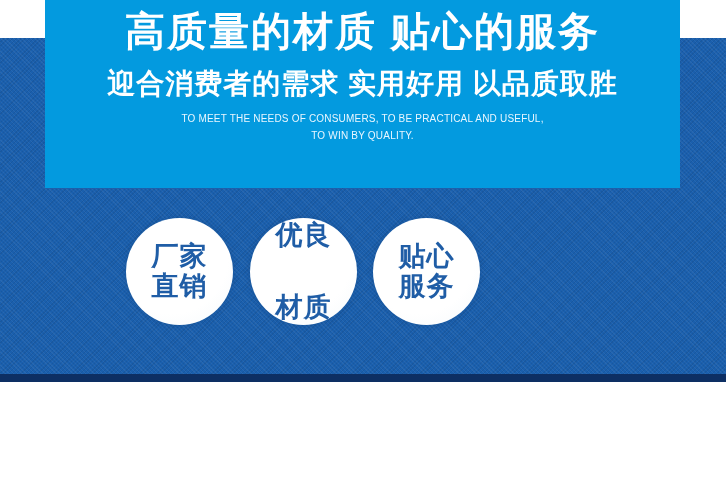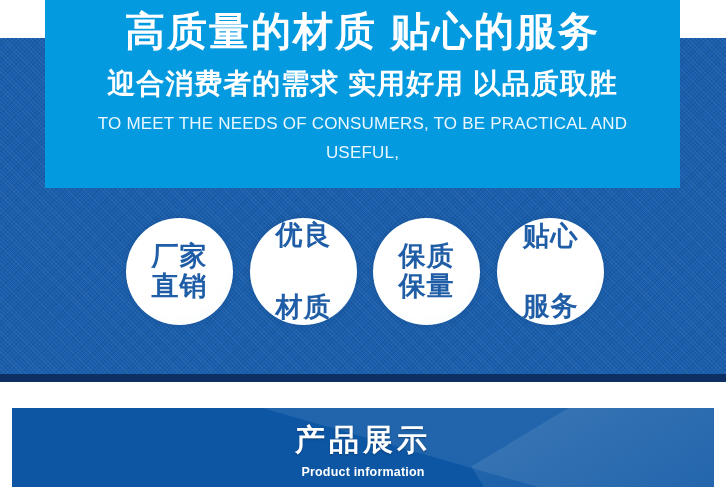--- a/index.html
+++ b/index.html
@@ -93,21 +93,21 @@
     color: #ffffff;
     font-size: 28px;
     font-weight: bold;
     letter-spacing: 1px;
     line-height: 1.35;
     margin: 8px 0 0 0;
     white-space: nowrap;
   }
   .headline-sub-en {
     color: #eaf7ff;
-    font-size: 17px;
+    font-size: 10px;
     font-weight: normal;
     letter-spacing: 0.2px;
     line-height: 1.7;
     margin: 7px auto 0 auto;
     width: 560px;
   }
 
   
   .circles-row {
     position: absolute;
@@ -200,42 +200,33 @@
   <div class="texture-field"></div>
   <div class="texture-bottom-rule"></div>
   <div class="corner-white-left"></div>
   <div class="corner-white-right"></div>
 
   <div class="headline-panel">
     <div class="headline-title">高质量的材质 贴心的服务</div>
     <div class="headline-sub-cn">迎合消费者的需求  实用好用  以品质取胜</div>
     <div class="headline-sub-en">
       <div>TO MEET THE NEEDS OF CONSUMERS, TO BE PRACTICAL AND USEFUL,</div>
+      <div>TO WIN BY QUALITY.</div>
     </div>
   </div>
 
   <div class="circles-row">
     <div class="circle">
       <span class="circle-line">厂家</span>
       <span class="circle-line">直销</span>
     </div>
     <div class="circle">
       <span class="circle-line">优良</span>
       <span class="circle-line">材质</span>
     </div>
     <div class="circle">
-      <span class="circle-line">保质</span>
-      <span class="circle-line">保量</span>
-    </div>
-    <div class="circle">
       <span class="circle-line">贴心</span>
       <span class="circle-line">服务</span>
     </div>
   </div>
 
-  <div class="section-banner">
-    <div class="sheen"></div>
-    <div class="sheen2"></div>
-    <div class="banner-title">产品展示</div>
-    <div class="banner-sub">Product information</div>
-  </div>
 
 </div>
 
 </body></html>

